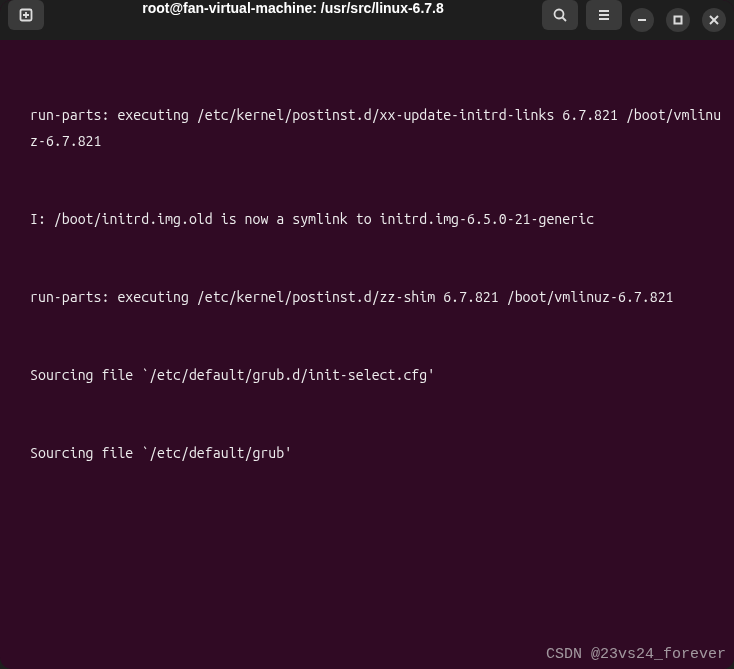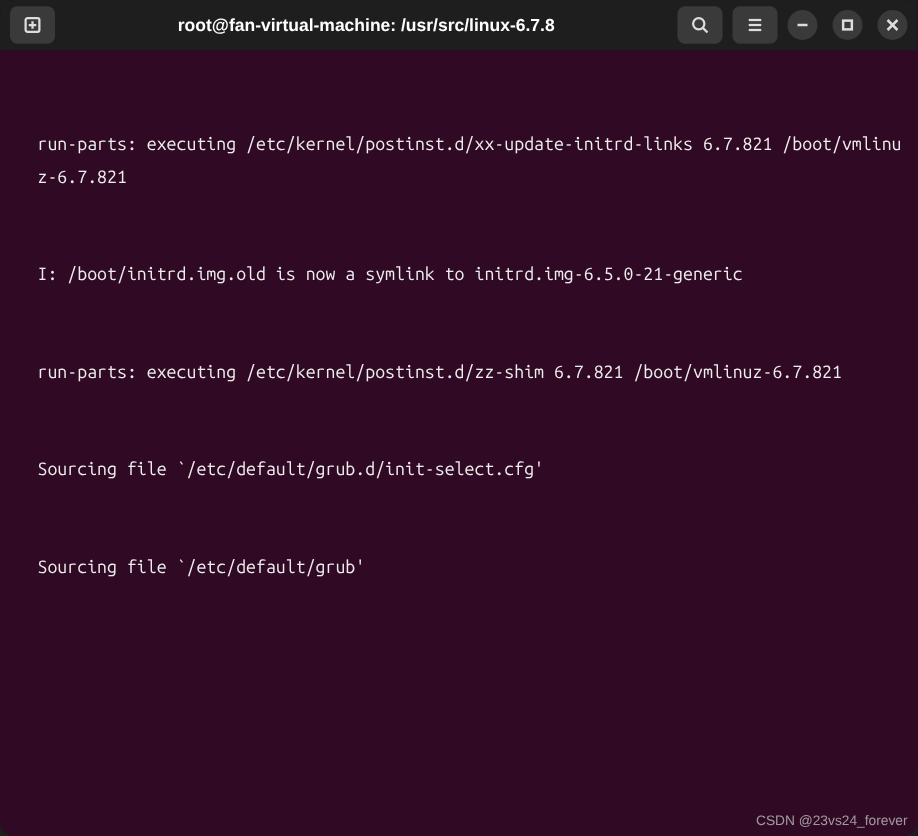--- a/index.html
+++ b/index.html
@@ -21,21 +21,20 @@
       background: #300a24;
       border-radius: 12px;
       overflow: hidden;
       display: flex;
       flex-direction: column;
     }
     .titlebar {
       height: 40px;
       background: #1e1e1e;
       display: flex;
-      align-items: center;
       padding: 0 8px;
       gap: 8px;
       border-top-left-radius: 12px;
       border-top-right-radius: 12px;
     }
     .title-btn {
       width: 36px;
       height: 30px;
       background: #3a3a3a;
       border-radius: 6px;
@@ -98,22 +97,22 @@
       margin-left: 24px;
     }
     .line {
       display: block;
     }
     .watermark {
       position: absolute;
       right: 8px;
       bottom: 6px;
       color: rgba(200,200,200,0.75);
-      font-size: 11px;
-      font-family: Liberation Sans, sans-serif;
+      font-size: 15px;
+      font-family: Liberation Mono, monospace;
       pointer-events: none;
     }
   </style>
 </head>
 <body>
 
 <div class="window">
   <div class="titlebar">
     <div class="title-btn">
       <svg viewBox="0 0 16 16">

